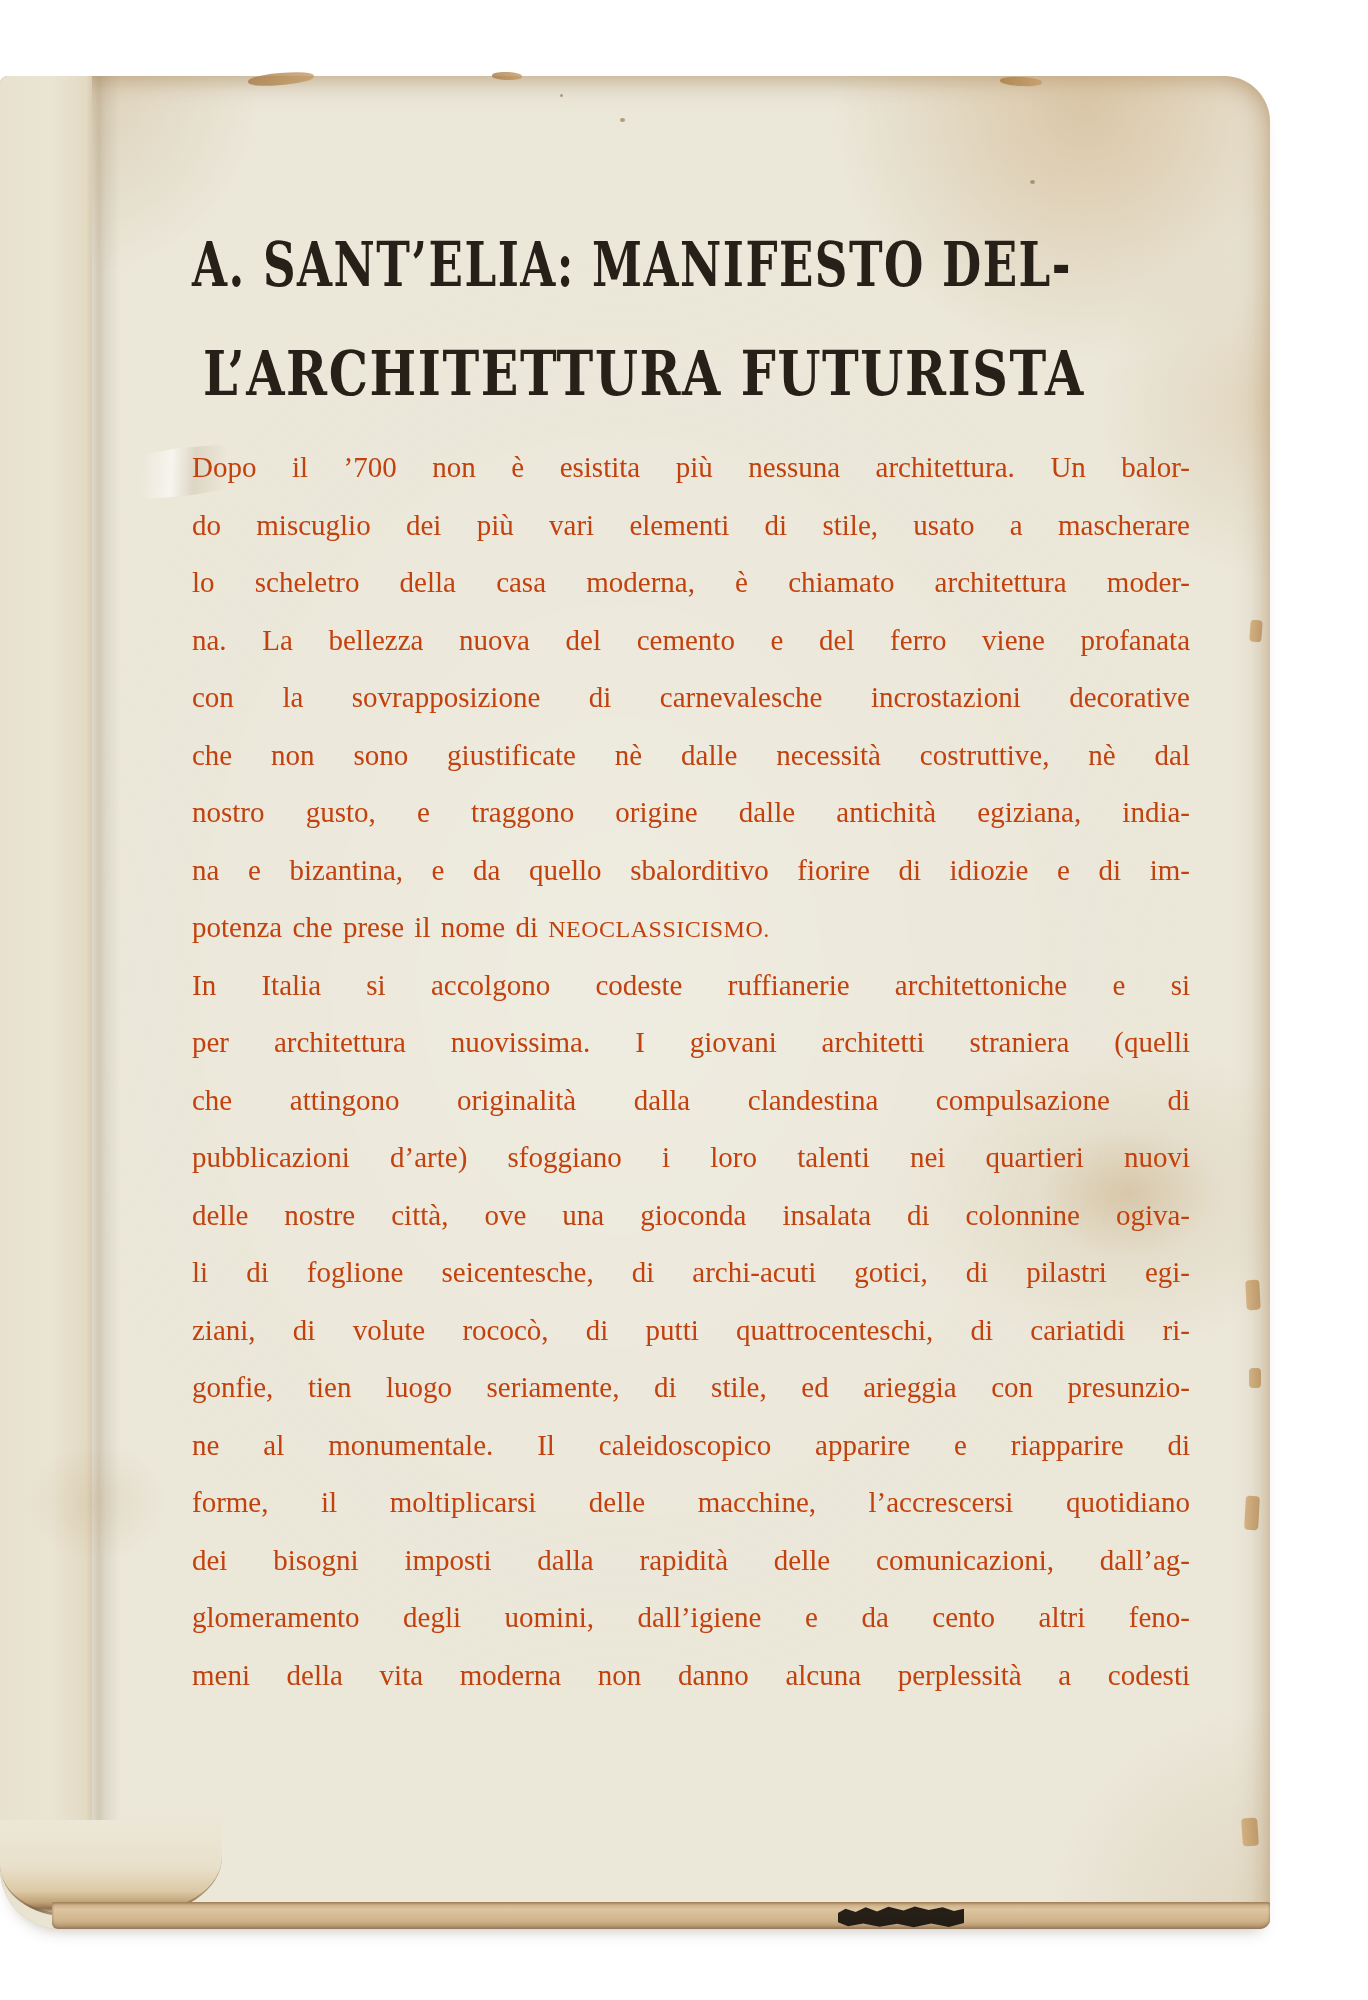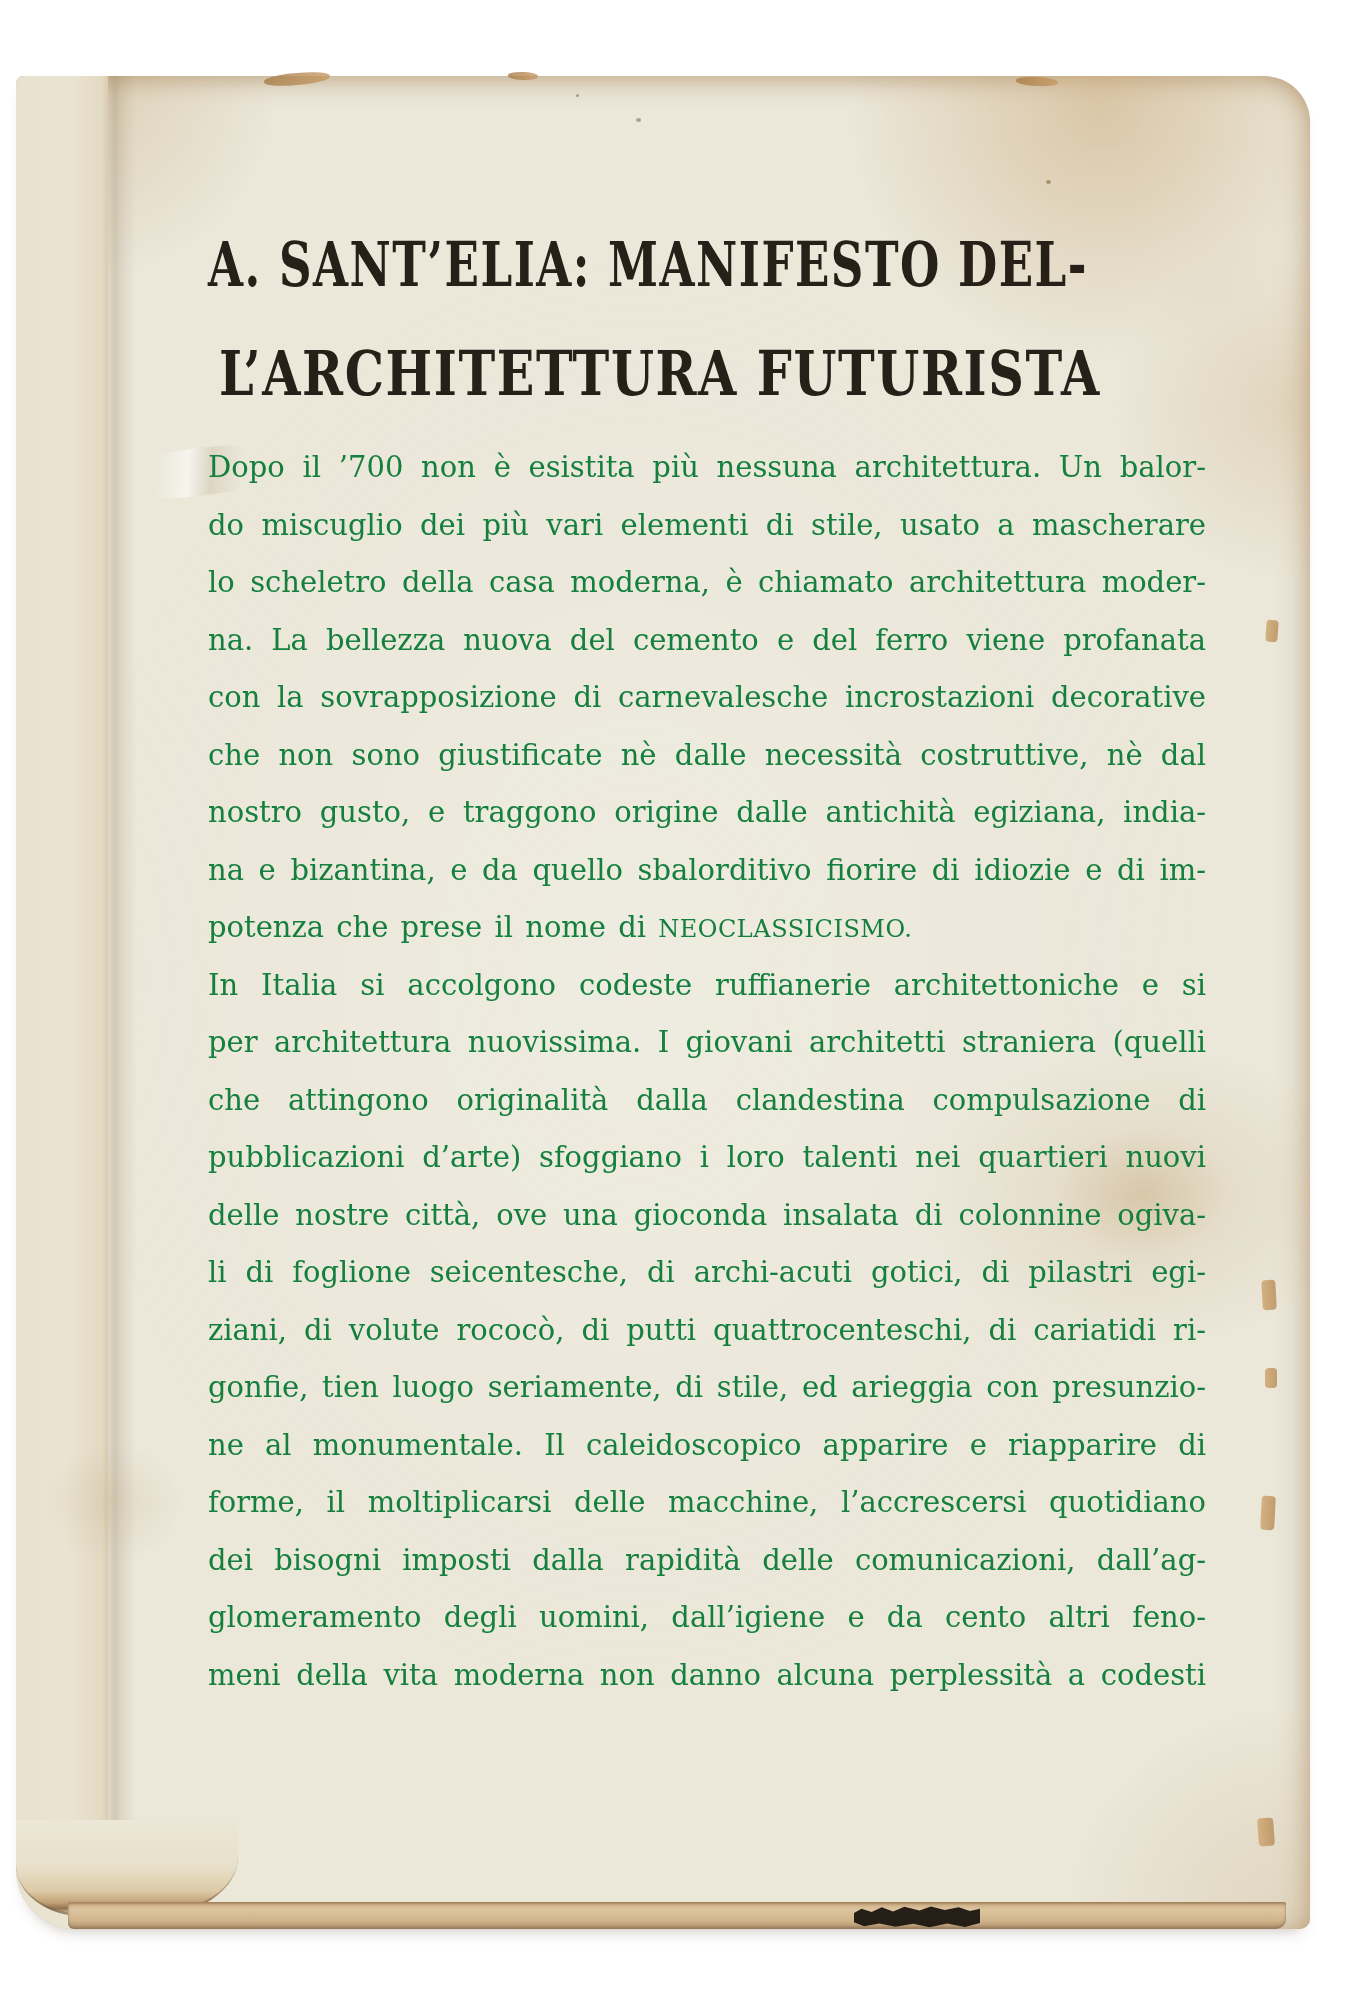--- a/index.html
+++ b/index.html
@@ -3,30 +3,29 @@
 <meta charset="utf-8">
 <style>
   html,body { margin:0; padding:0; background:#ffffff; }
   .scene {
     position:relative; width:1368px; height:2000px;
     background:#ffffff; overflow:hidden;
     font-family:"DejaVu Serif", serif;
   }
   
   .book {
-    position:absolute; left:16px; top:76px; width:1270px; height:1853px;
+    position:absolute; left:0; top:76px; width:1270px; height:1853px;
     background:#ebe7d9;
     border-radius:8px 46px 10px 60px;
     box-shadow:
       0 10px 16px -10px rgba(70,50,30,.35),
       inset 0 20px 26px -16px rgba(165,128,82,.55),
       inset -22px 0 28px -18px rgba(165,128,82,.50),
       inset 26px 0 34px -24px rgba(140,110,70,.30),
       inset 0 -12px 20px -14px rgba(150,118,78,.35);
-    padding-left: 24px;
   }
   
   .book::before {
     content:""; position:absolute; inset:0; pointer-events:none;
     border-radius:inherit;
     background:
       radial-gradient(circle at 1085px 30px, rgba(198,160,108,.45), rgba(198,160,108,0) 250px),
       radial-gradient(circle at 1270px 330px, rgba(198,160,108,.25), rgba(198,160,108,0) 170px),
       radial-gradient(circle at 70px 10px,  rgba(188,152,100,.28), rgba(188,152,100,0) 190px),
       radial-gradient(circle at 1270px 1853px, rgba(188,152,100,.22), rgba(188,152,100,0) 220px),
@@ -96,21 +95,21 @@
   .title-line {
     position:absolute; left:192px; color:#262019;
     font-weight:700; font-size:62px; line-height:1; letter-spacing:2px;
     white-space:nowrap;
   }
   .title-line.t1 { top:158px; }
   .title-line.t2 { top:256px; }
   .fit-line { display:inline-block; transform-origin:0 50%; white-space:nowrap; }
   .body-text {
     position:absolute; left:192px; top:363px; width:998px;
-    color:#15803d; font-size:29px; word-spacing:3px;
+    color:#c2410c; font-size:29px; word-spacing:3px;font-family:Liberation Serif, serif;
   }
   .bl {
     line-height:57.5px; height:57.5px;
     text-align:justify; text-align-last:justify;
     white-space:normal;
   }
   .bl.short { text-align-last:left; }
   .sc { font-size:24px; letter-spacing:.5px;margin-top:28px; }
 </style>
 </head>

